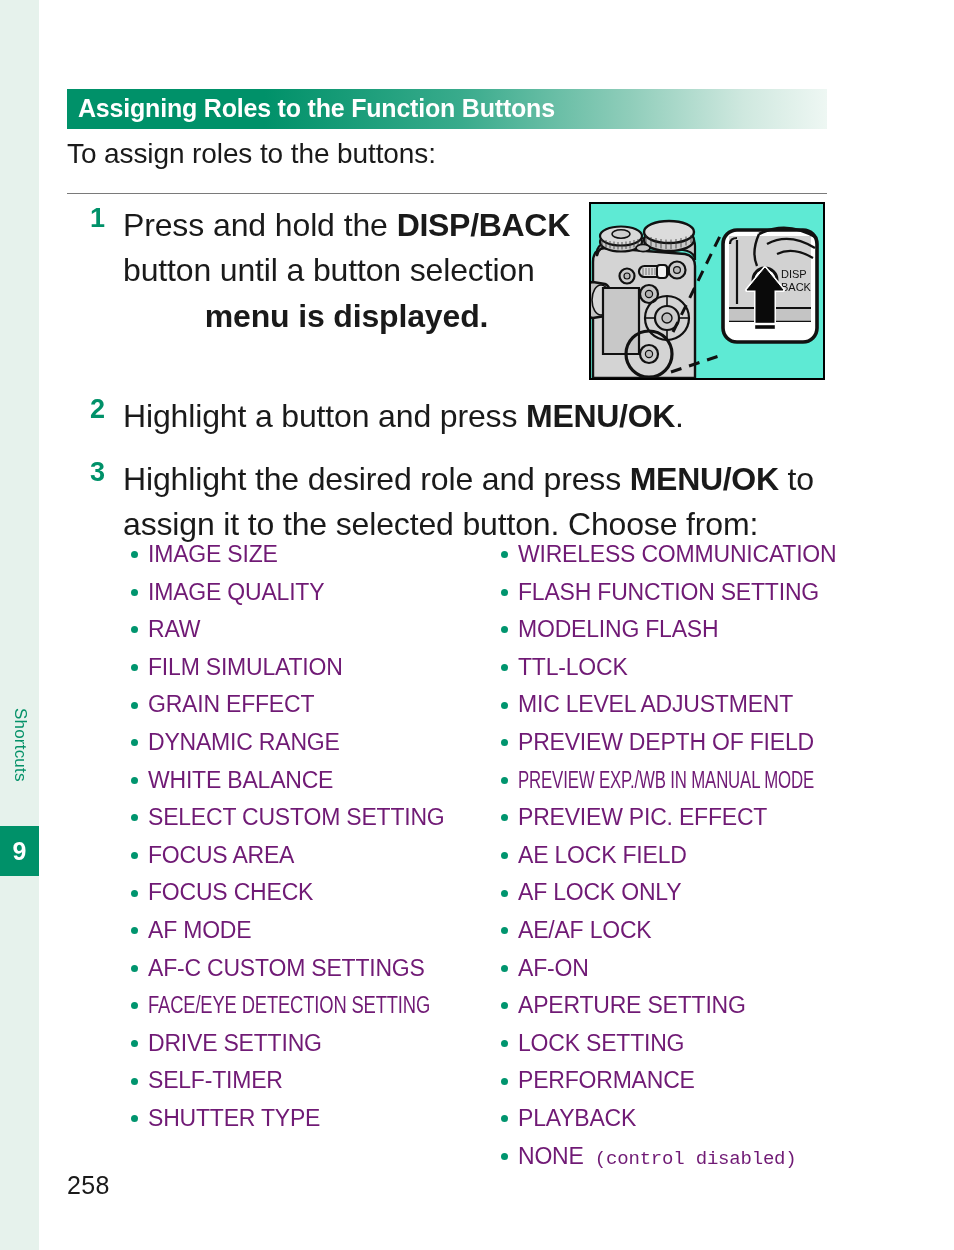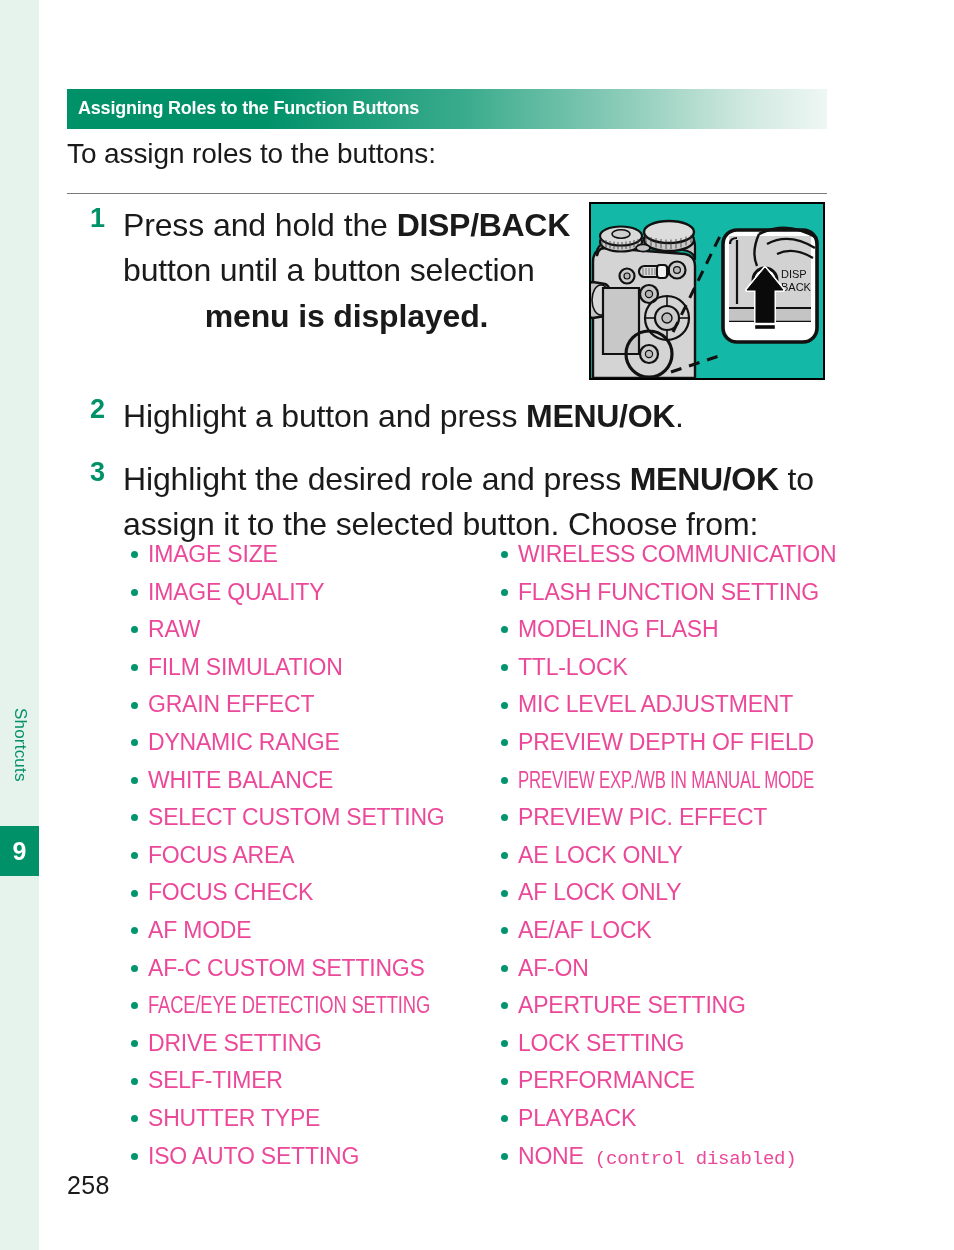--- a/index.html
+++ b/index.html
@@ -77,21 +77,21 @@
     width: 760px;
     height: 40px;
     background: linear-gradient(to right, #009169 0%, #009169 26%, #39ab8c 52%, #8fcdba 74%, #cfe8df 89%, #eef7f3 100%);
   }
   .section-header-title {
     position: absolute;
     left: 11px;
     top: 50%;
     transform: translateY(-52%);
     color: #ffffff;
-    font-size: 18px;
+    font-size: 25px;
     font-weight: bold;
     letter-spacing: -0.2px;
     white-space: nowrap;
   }
 
   .intro-text {
     position: absolute;
     left: 67px;
     top: 138px;
     font-size: 28px;
@@ -149,38 +149,38 @@
 
   
   .illustration {
     position: absolute;
     left: 589px;
     top: 202px;
     width: 236px;
     height: 178px;
     border: 2px solid #000;
     box-sizing: border-box;
-    background: #14b8a6;
+    background: #5eead4;
     overflow: hidden;
   }
 
   
   .bullets {
     position: absolute;
     list-style: none;
     margin: 0;
     padding: 0;
   }
   .bullets li {
     position: relative;
     padding-left: 20px;
     height: 37.6px;
     line-height: 37.6px;
     font-size: 23px;
-    color: #ec4899;
+    color: #701a75;
     letter-spacing: -0.2px;
     white-space: nowrap;
   }
   .bullets li::before {
     content: "";
     position: absolute;
     left: 3px;
     top: 50%;
     margin-top: -3.5px;
     width: 7px;
@@ -376,33 +376,32 @@
     <li><span class="txt">WHITE BALANCE</span></li>
     <li><span class="txt">SELECT CUSTOM SETTING</span></li>
     <li><span class="txt">FOCUS AREA</span></li>
     <li><span class="txt">FOCUS CHECK</span></li>
     <li><span class="txt">AF MODE</span></li>
     <li><span class="txt">AF-C CUSTOM SETTINGS</span></li>
     <li class="squeeze"><span class="txt">FACE/EYE DETECTION SETTING</span></li>
     <li><span class="txt">DRIVE SETTING</span></li>
     <li><span class="txt">SELF-TIMER</span></li>
     <li><span class="txt">SHUTTER TYPE</span></li>
-    <li><span class="txt">ISO AUTO SETTING</span></li>
   </ul>
 
   <ul class="bullets" id="bullets-right">
     <li><span class="txt">WIRELESS COMMUNICATION</span></li>
     <li><span class="txt">FLASH FUNCTION SETTING</span></li>
     <li><span class="txt">MODELING FLASH</span></li>
     <li><span class="txt">TTL-LOCK</span></li>
     <li><span class="txt">MIC LEVEL ADJUSTMENT</span></li>
     <li><span class="txt">PREVIEW DEPTH OF FIELD</span></li>
     <li class="squeeze2"><span class="txt">PREVIEW EXP./WB IN MANUAL MODE</span></li>
     <li><span class="txt">PREVIEW PIC. EFFECT</span></li>
-    <li><span class="txt">AE LOCK ONLY</span></li>
+    <li><span class="txt">AE LOCK FIELD</span></li>
     <li><span class="txt">AF LOCK ONLY</span></li>
     <li><span class="txt">AE/AF LOCK</span></li>
     <li><span class="txt">AF-ON</span></li>
     <li><span class="txt">APERTURE SETTING</span></li>
     <li><span class="txt">LOCK SETTING</span></li>
     <li><span class="txt">PERFORMANCE</span></li>
     <li><span class="txt">PLAYBACK</span></li>
     <li><span class="txt">NONE</span><span class="paren"> (control disabled)</span></li>
   </ul>
 

